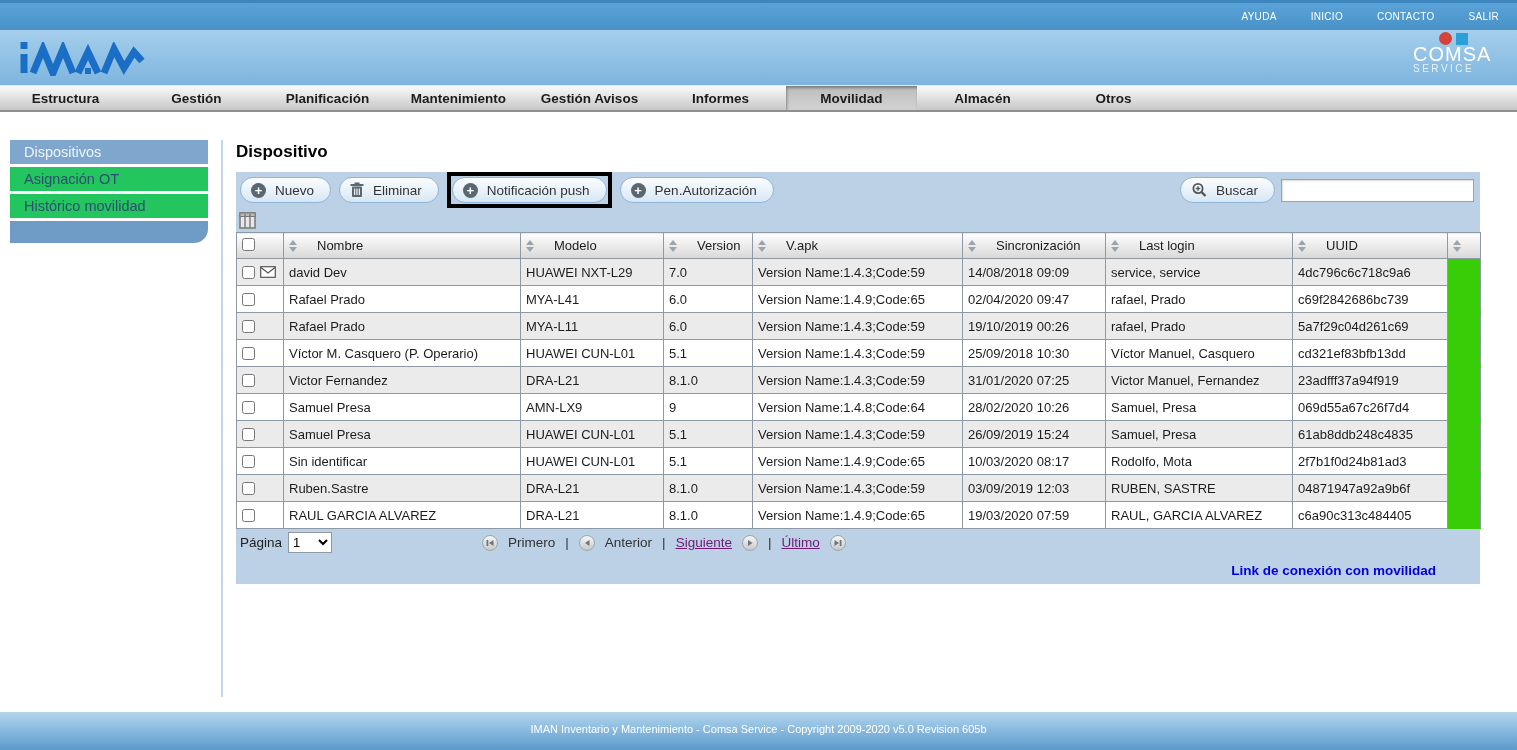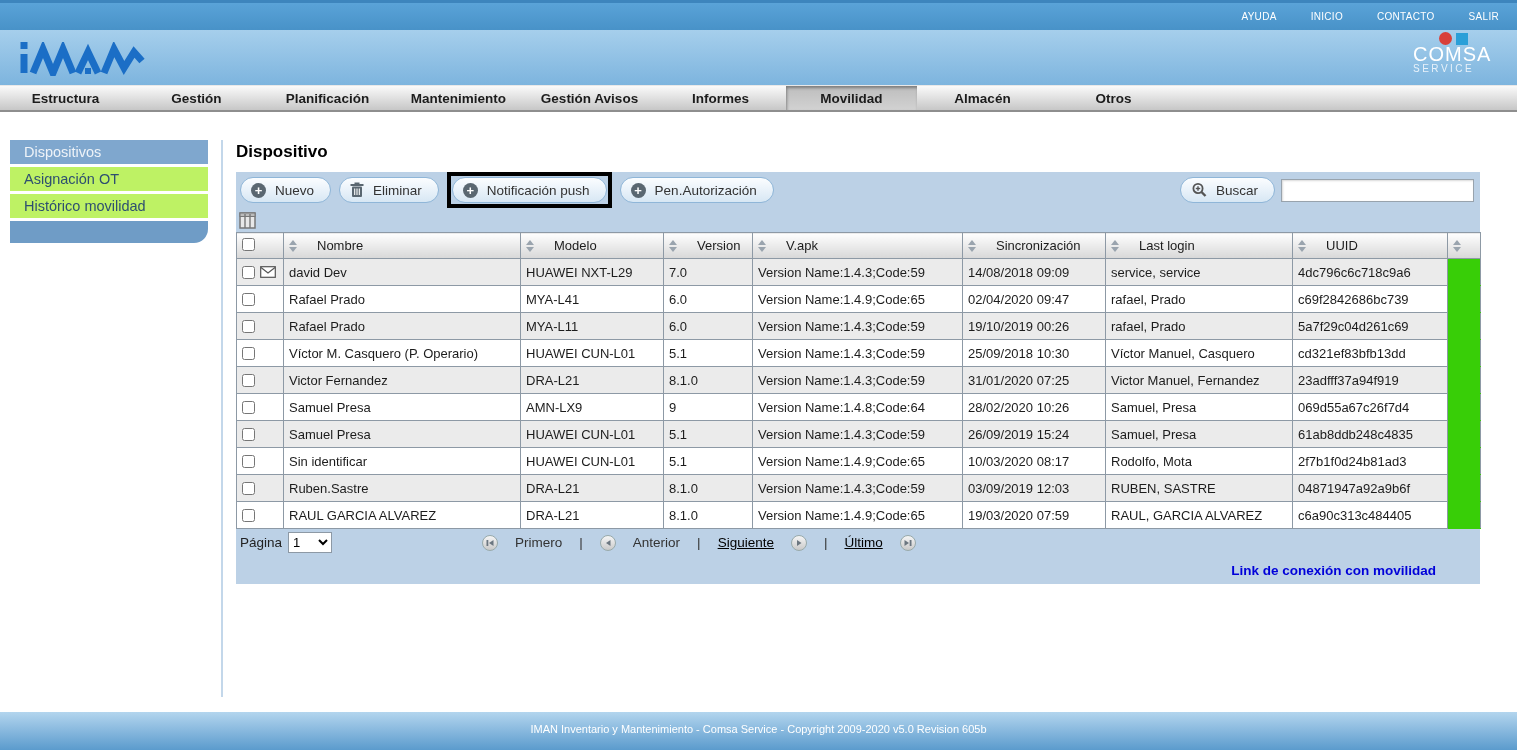--- a/index.html
+++ b/index.html
@@ -24,21 +24,21 @@
   .navbar { position:absolute; left:0; top:85px; width:1517px; height:27px;
     background:linear-gradient(#fafafa,#c7c7c7); border-top:1px solid #e8e8e8;
     border-bottom:2px solid #8e8e8e; display:flex; }
   .nav-item { width:131px; height:100%; display:flex; align-items:center; justify-content:center;
     font-size:13.5px; font-weight:bold; color:#1c1c1c; cursor:pointer; }
   .nav-item.active { background:linear-gradient(#bdbdbd,#d2d2d2);
     box-shadow:inset 1px 2px 3px rgba(0,0,0,.35); }
 
   
   .sidebar { position:absolute; left:10px; top:140px; width:198px; }
-  .side-item { height:24px; background:#bef264; color:#2e4f70; font-size:14.5px;
+  .side-item { height:24px; background:#22c55e; color:#2e4f70; font-size:14.5px;
     display:flex; align-items:center; padding-left:14px; margin-bottom:3px; cursor:pointer; }
   .side-item.active { background:#7fa7ce; color:#eef3f8; }
   .side-cap { height:22px; background:#6f9cc6; border-radius:0 0 14px 0; }
   .v-sep { position:absolute; left:221px; top:140px; width:2px; height:557px; background:#c3d7ea; }
 
   
   .main { position:absolute; left:236px; top:140px; width:1244px; }
   .page-title { font-size:17px; font-weight:bold; color:#000; height:32px; padding-top:2px; }
   .panel { background:#bcd1e6; }
   .toolbar { display:flex; align-items:center; padding:5px 6px 5px 4px; height:36px; }
@@ -68,24 +68,24 @@
   .sort .up { border-bottom:5px solid #9aa4ae; }
   .sort .dn { border-top:5px solid #9aa4ae; }
   .cb { width:13px; height:13px; accent-color:#fff; cursor:pointer; }
   .cb-cell { display:flex; align-items:center; gap:5px; }
   td.a-cell, tr:nth-child(odd) td.a-cell, tr:nth-child(even) td.a-cell
     { background:#38ce07; border-top:1px solid #38ce07; border-bottom:1px solid #38ce07; }
 
   
   .pagerow { display:flex; align-items:center; height:27px; padding-left:4px; font-size:13.5px; color:#222; }
   .pagerow select { margin-left:6px; width:44px; height:21px; font-size:13px; border:1px solid #8d99a5; background:#fff; }
-  .pagectr { display:flex; align-items:center; gap:17px; margin-left:150px; }
+  .pagectr { display:flex; align-items:center; gap:10px; margin-left:150px; }
   .pbtn { width:16px; height:16px; border-radius:50%; border:1px solid #9aa; cursor:pointer;
     background:linear-gradient(#f6f6f6,#c9c9c9); display:inline-flex; align-items:center; justify-content:center; }
-  .plink { color:#000000; text-decoration:underline; cursor:pointer; }
+  .plink { color:#701a75; text-decoration:underline; cursor:pointer; }
   .pdis { color:#333; }
   .psep { color:#333; }
   .linkrow { height:28px; display:flex; align-items:center; justify-content:flex-end; padding-right:44px; }
   .linkrow a { color:#0000d9; font-weight:bold; font-size:13.5px; text-decoration:none; cursor:pointer; }
 
   
   .footer { position:absolute; left:0; top:712px; width:1517px; height:38px;
     background:linear-gradient(#b3d5ee,#5b9bcd); display:flex; align-items:flex-end; justify-content:center; }
   .footer span { color:#fff; font-size:11px; padding-bottom:15px; }
 </style>

